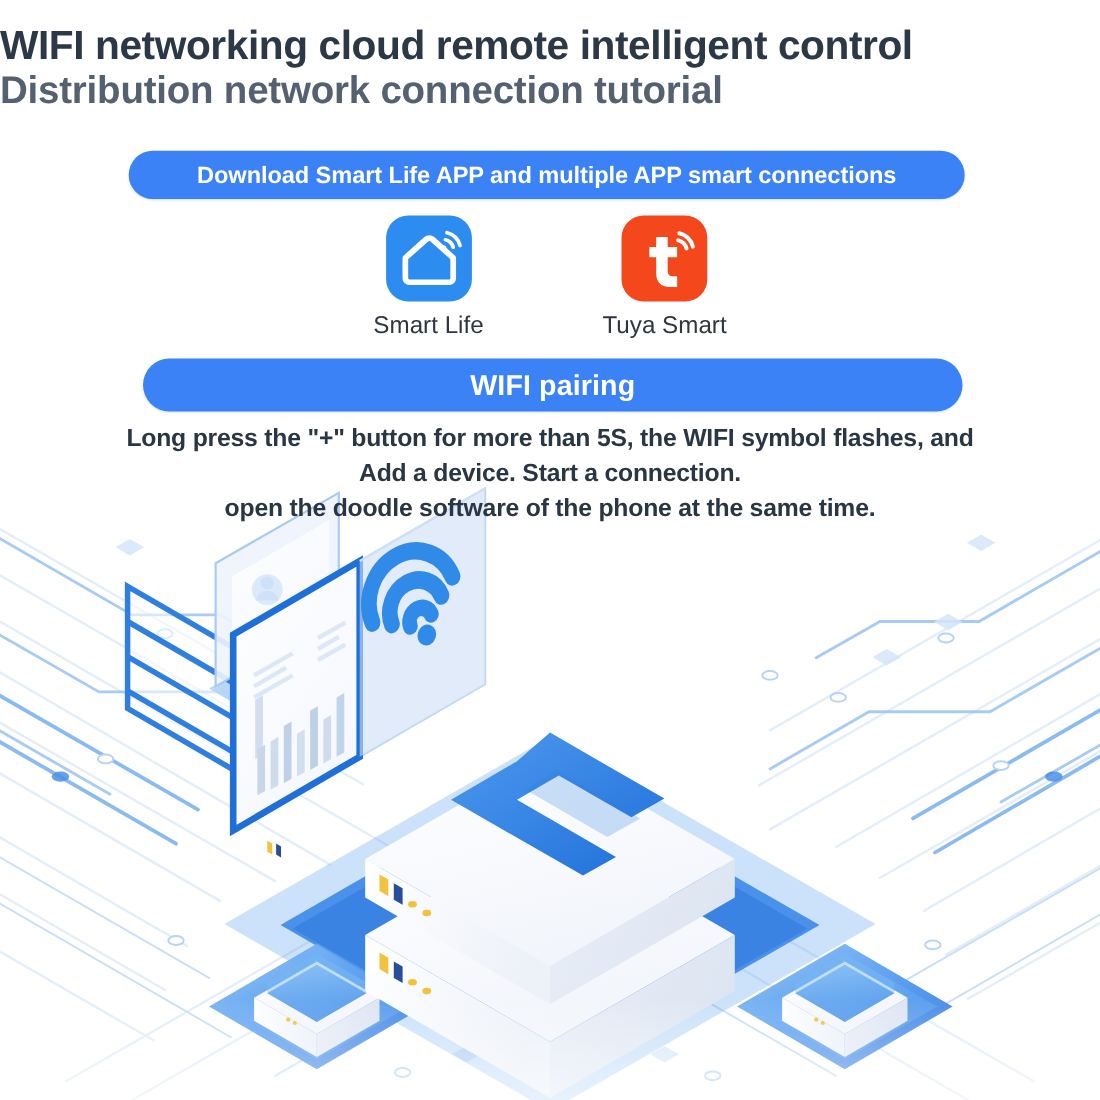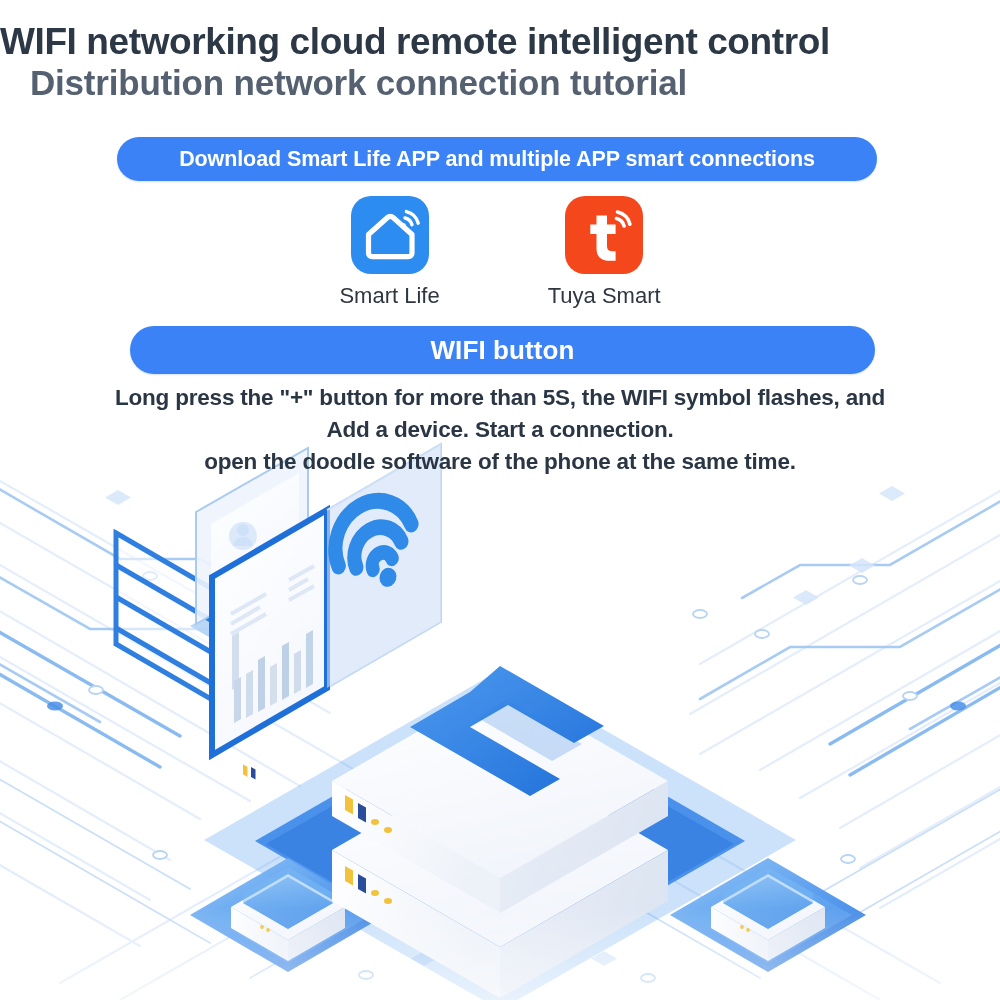--- a/index.html
+++ b/index.html
@@ -36,21 +36,20 @@
     line-height: 1.08;
     white-space: nowrap;
   }
   .title-line-2 {
     font-size: 35px;
     font-weight: 700;
     color: #556170;
     letter-spacing: -0.2px;
     line-height: 1.22;
     white-space: nowrap;
-    padding-left: 30px;
   }
 
   
   .banner {
     position: absolute;
     border-radius: 26px;
     background: #3b82f6;
     color: #ffffff;
     display: flex;
     align-items: center;
@@ -174,21 +173,21 @@
 
           <path d="M51.5 22.5 a10.5 10.5 0 0 1 7.6 7.4" fill="none" stroke="#ffffff" stroke-width="3.6" stroke-linecap="round"></path>
           <path d="M52.5 16.0 a16.8 16.8 0 0 1 12.4 12.2" fill="none" stroke="#ffffff" stroke-width="3.6" stroke-linecap="round"></path>
         </svg>
       </span>
       <span class="app-label">Tuya Smart</span>
     </div>
 
   </div>
 
-  <div class="banner" id="banner-pairing">WIFI button</div>
+  <div class="banner" id="banner-pairing">WIFI pairing</div>
 
   <div class="instructions">
     <span class="ln">Long press the "+" button for more than 5S, the WIFI symbol flashes, and</span>
     <span class="ln">Add a device. Start a connection.</span>
     <span class="ln">open the doodle software of the phone at the same time.</span>
   </div>
 
   <div id="illustration">
     <svg viewBox="0 0 1000 562" preserveAspectRatio="xMidYMid meet" aria-hidden="true">
       <defs>

